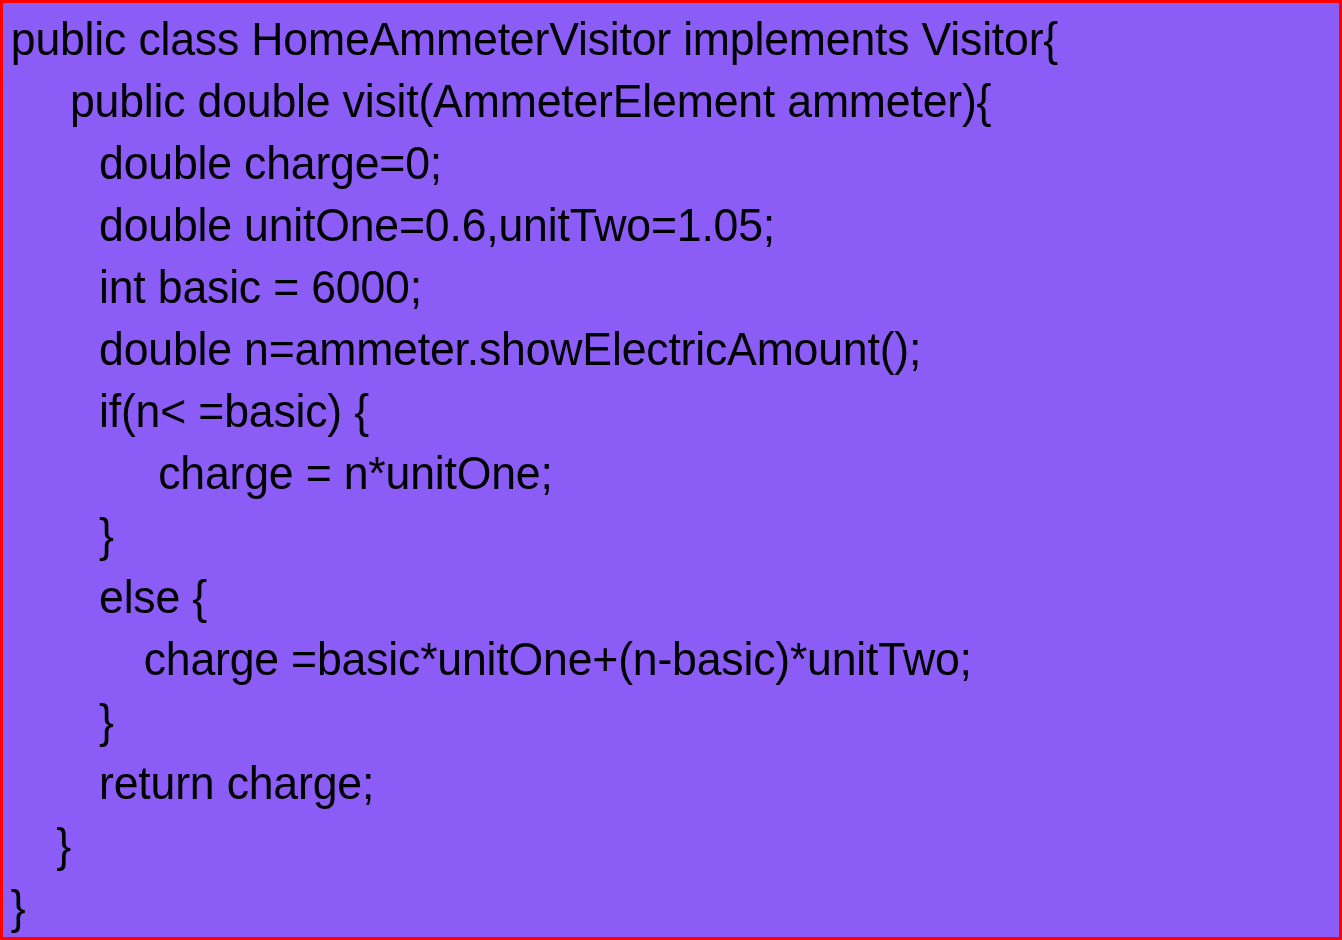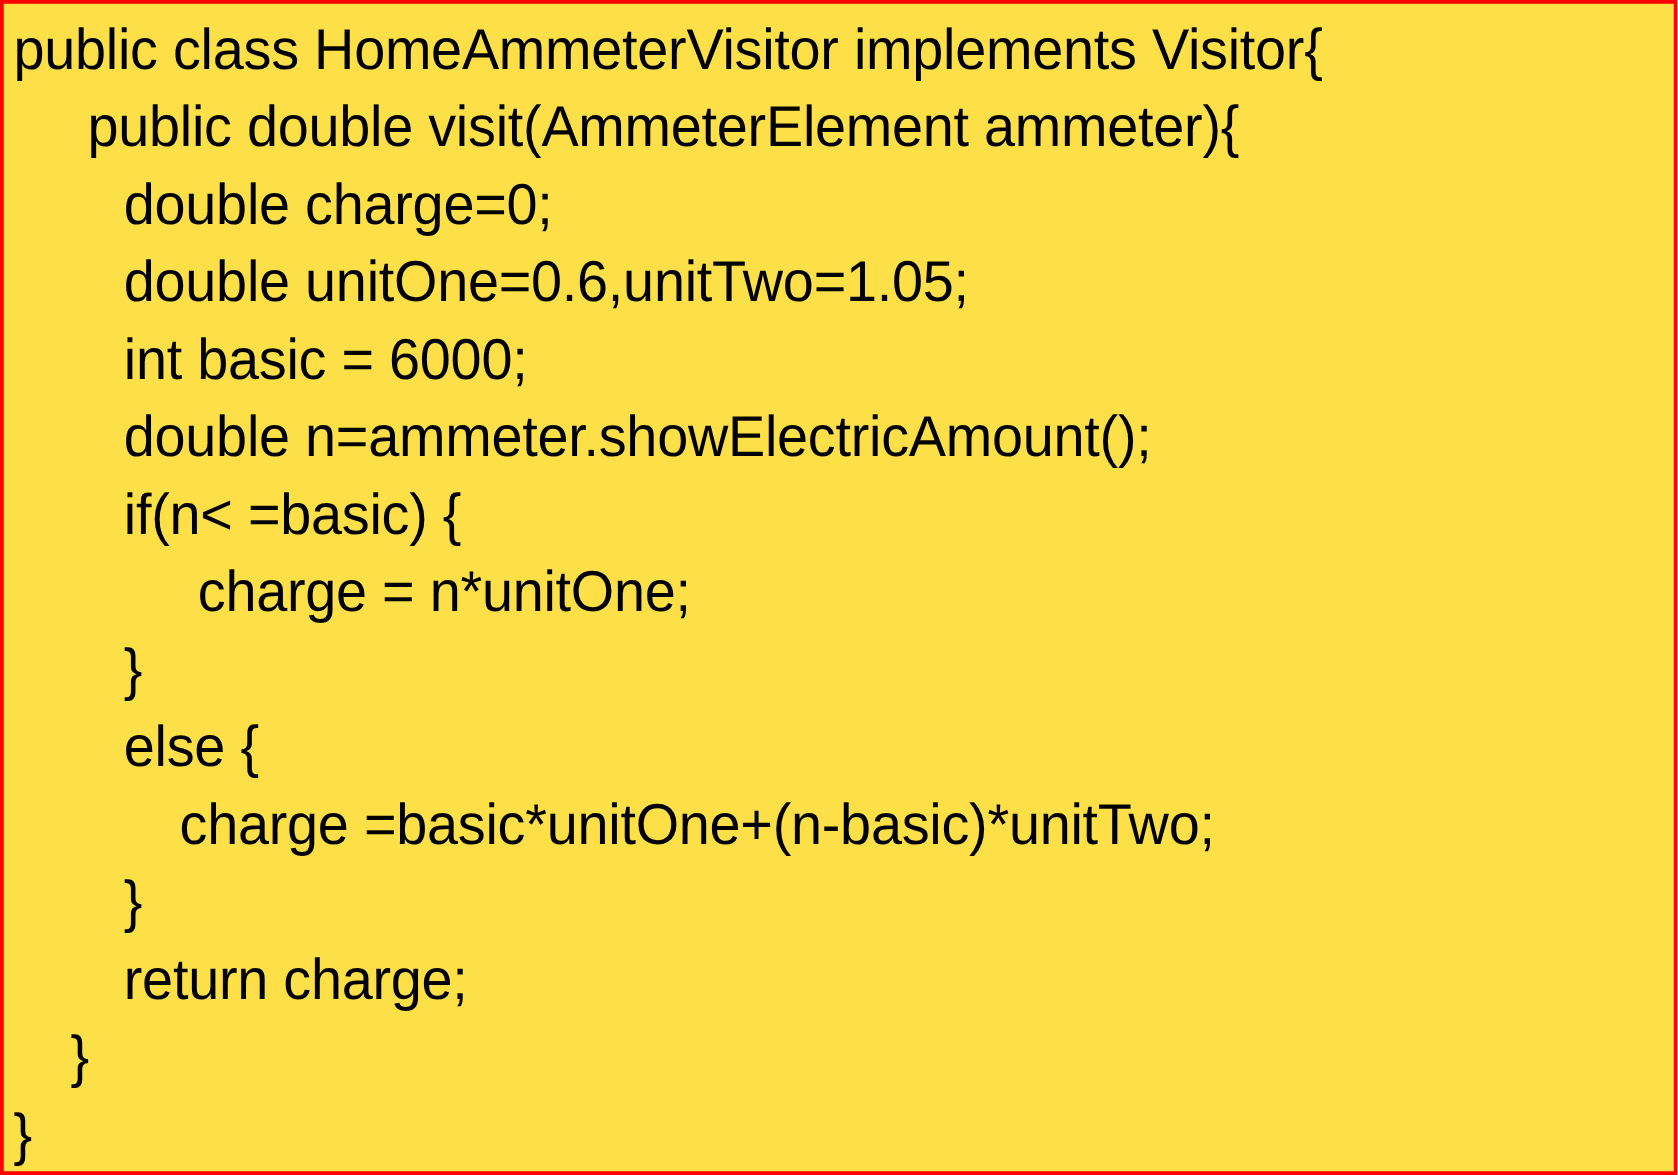--- a/index.html
+++ b/index.html
@@ -13,21 +13,21 @@
     width: 1342px;
     height: 940px;
     overflow: hidden;
     font-family: "Liberation Sans", sans-serif;
   }
 
   #code-figure {
     box-sizing: border-box;
     width: 1342px;
     height: 940px;
-    background: #fde047;
+    background: #8b5cf6;
     border: 3px solid #ff0000;
     position: relative;
     overflow: hidden;
   }
 
   #code-listing {
     position: absolute;
     left: 0;
     top: 0;
     right: 0;

